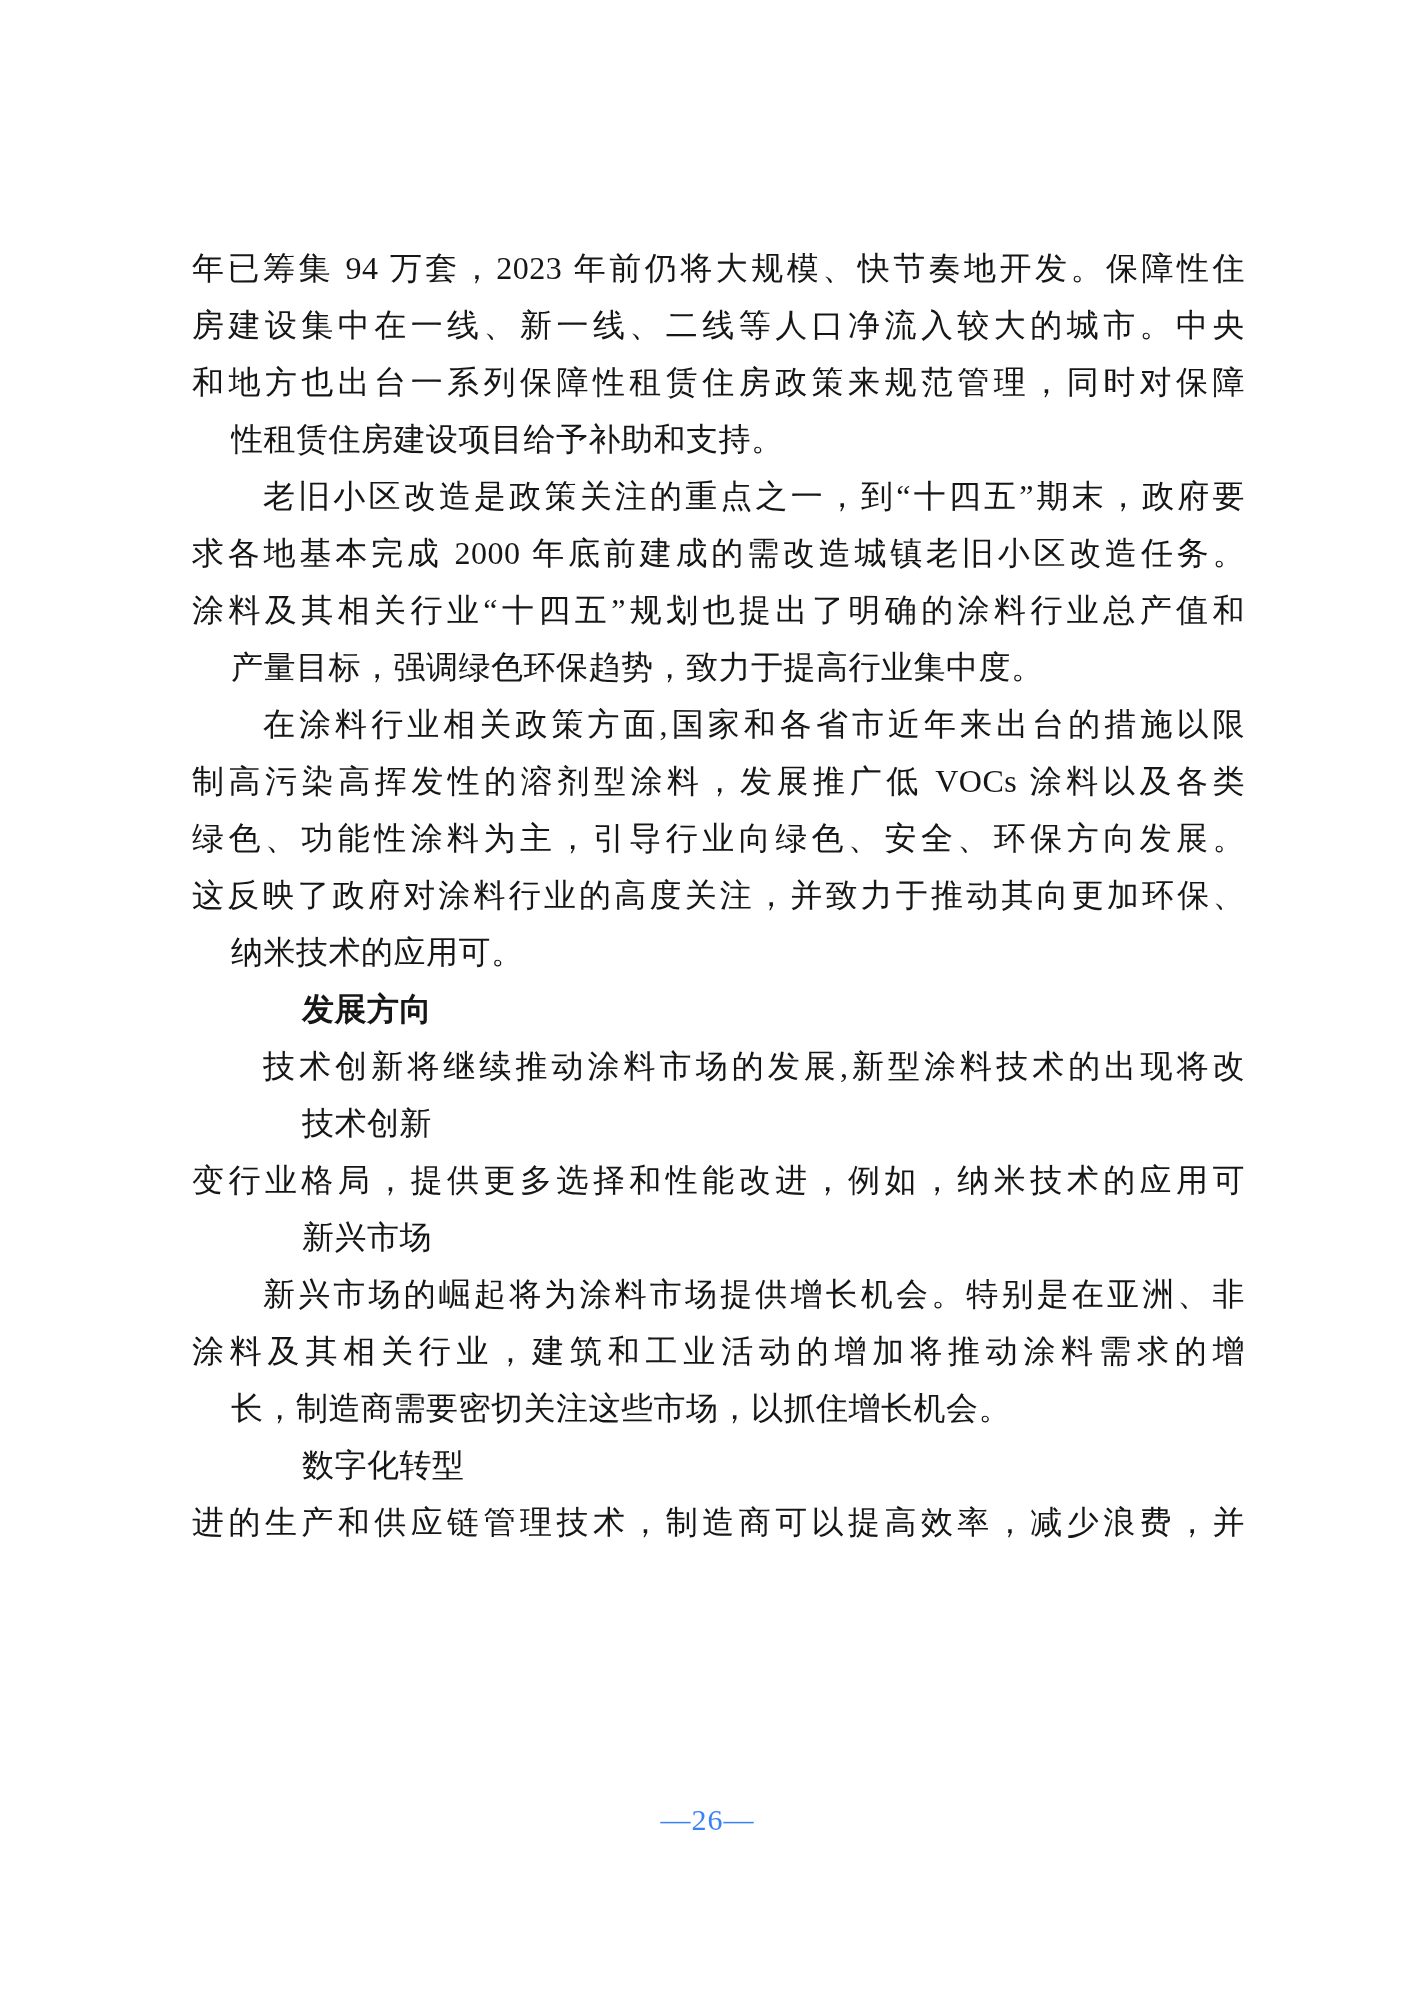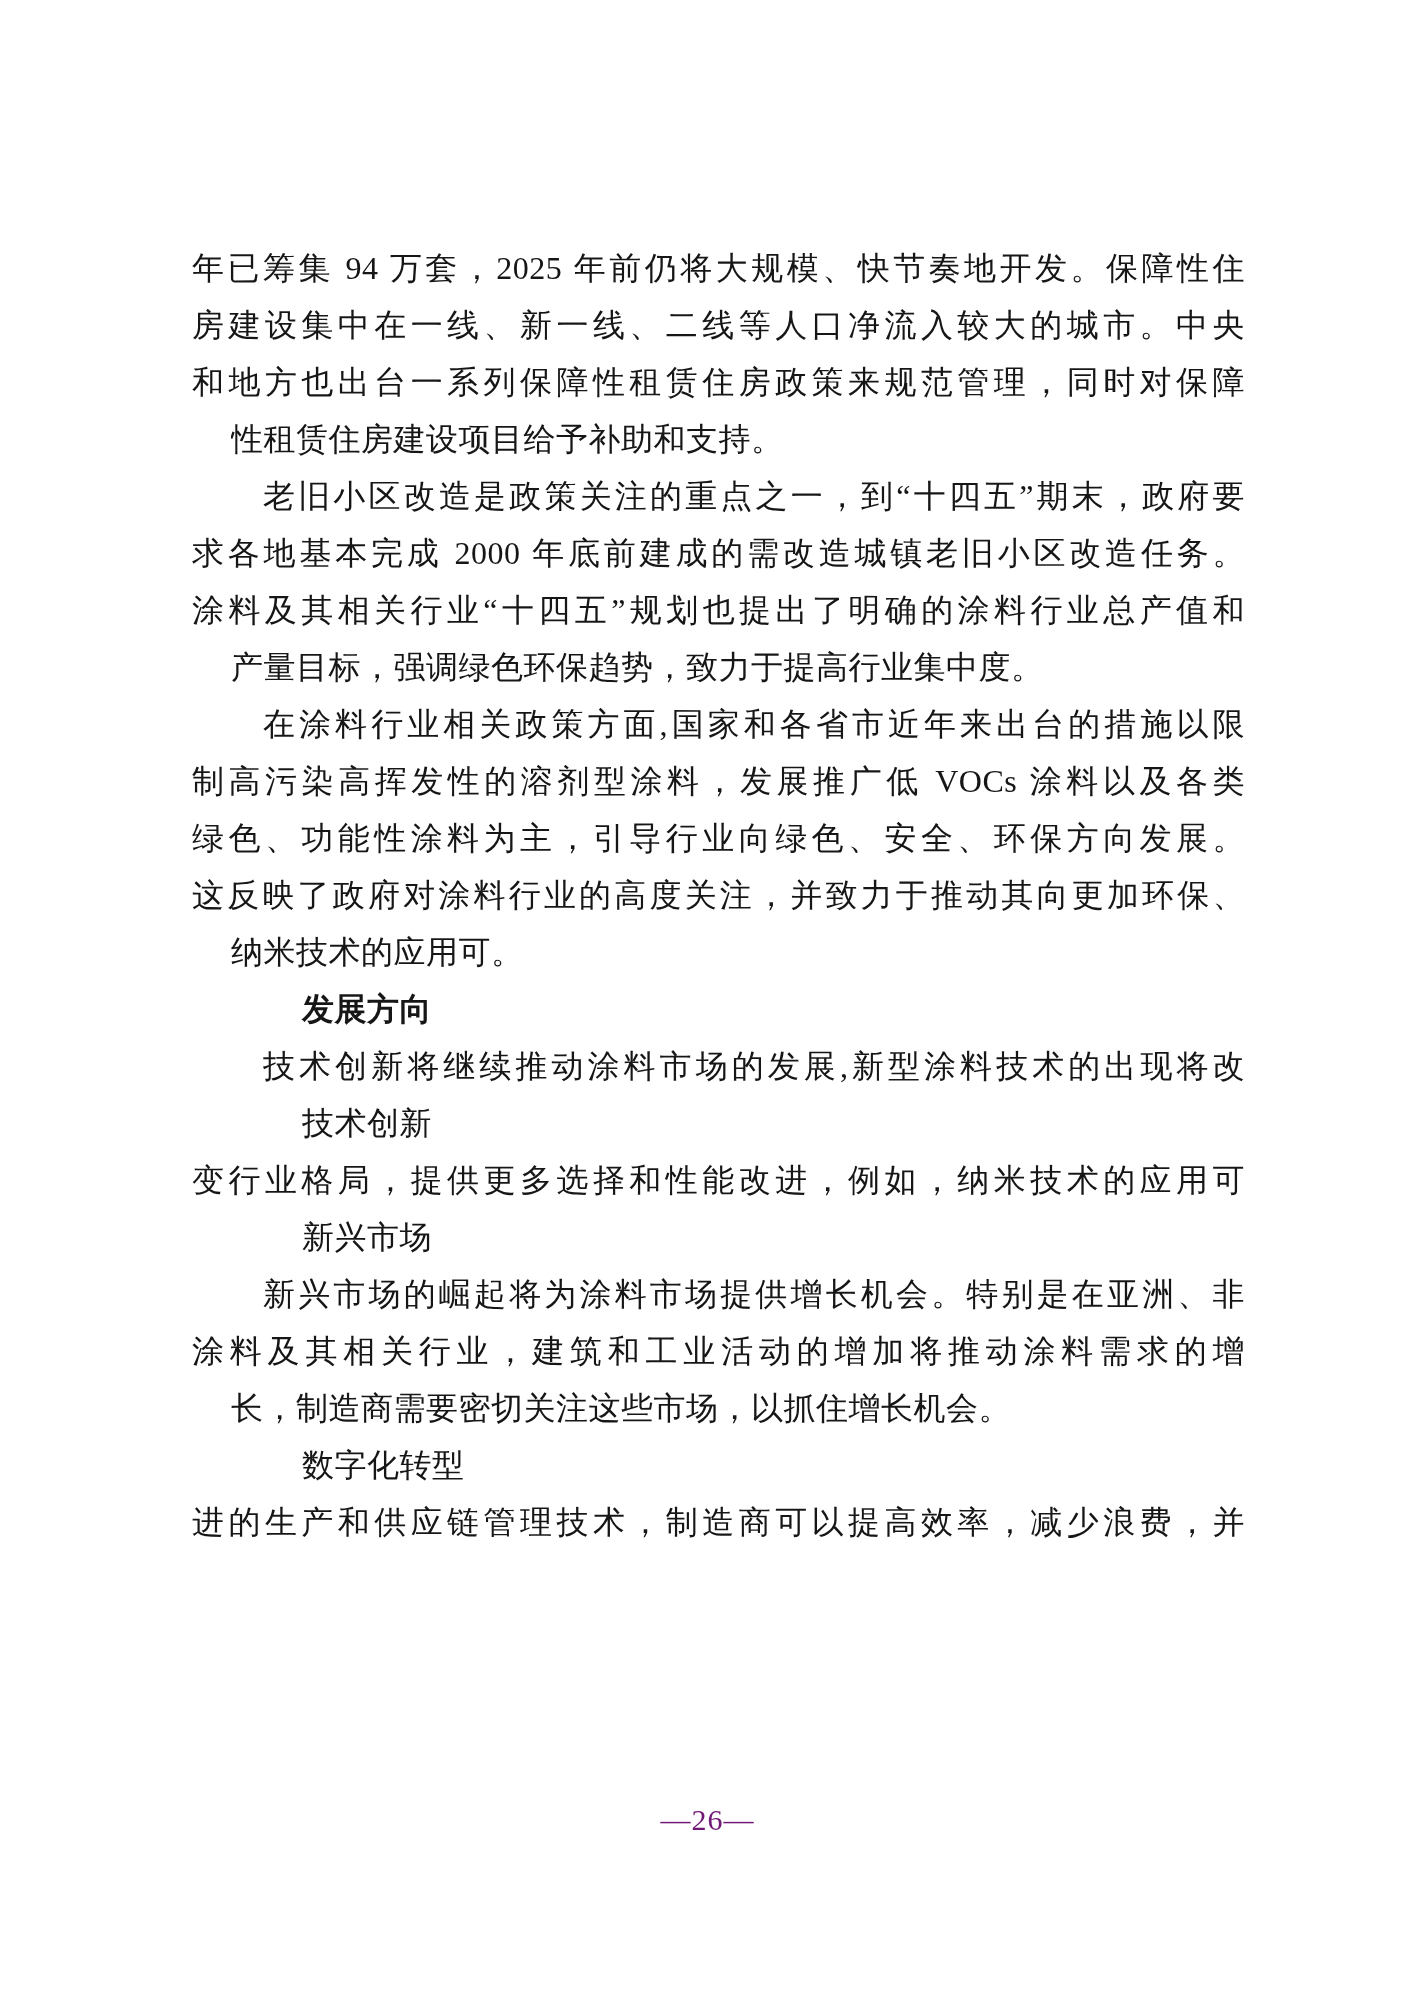--- a/index.html
+++ b/index.html
@@ -45,29 +45,29 @@
     font-weight: bold;
   }
   .footer {
     position: absolute;
     left: 0;
     top: 1803px;
     width: 1415px;
     text-align: center;
     font-size: 30px;
     letter-spacing: 1px;
-    color: #701a75;
+    color: #3b82f6;
   }
 </style>
 </head>
 <body>
 
 <div class="page">
   <div class="textblock">
-    <div class="ln">年已筹集 94 万套，2025 年前仍将大规模、快节奏地开发。保障性住</div>
+    <div class="ln">年已筹集 94 万套，2023 年前仍将大规模、快节奏地开发。保障性住</div>
     <div class="ln">房建设集中在一线、新一线、二线等人口净流入较大的城市。中央</div>
     <div class="ln">和地方也出台一系列保障性租赁住房政策来规范管理，同时对保障</div>
     <div class="ln end">性租赁住房建设项目给予补助和支持。</div>
     <div class="ln ind">老旧小区改造是政策关注的重点之一，到“十四五”期末，政府要</div>
     <div class="ln">求各地基本完成 2000 年底前建成的需改造城镇老旧小区改造任务。</div>
     <div class="ln">涂料及其相关行业“十四五”规划也提出了明确的涂料行业总产值和</div>
     <div class="ln end">产量目标，强调绿色环保趋势，致力于提高行业集中度。</div>
     <div class="ln ind">在涂料行业相关政策方面,国家和各省市近年来出台的措施以限</div>
     <div class="ln">制高污染高挥发性的溶剂型涂料，发展推广低 VOCs 涂料以及各类</div>
     <div class="ln">绿色、功能性涂料为主，引导行业向绿色、安全、环保方向发展。</div>

